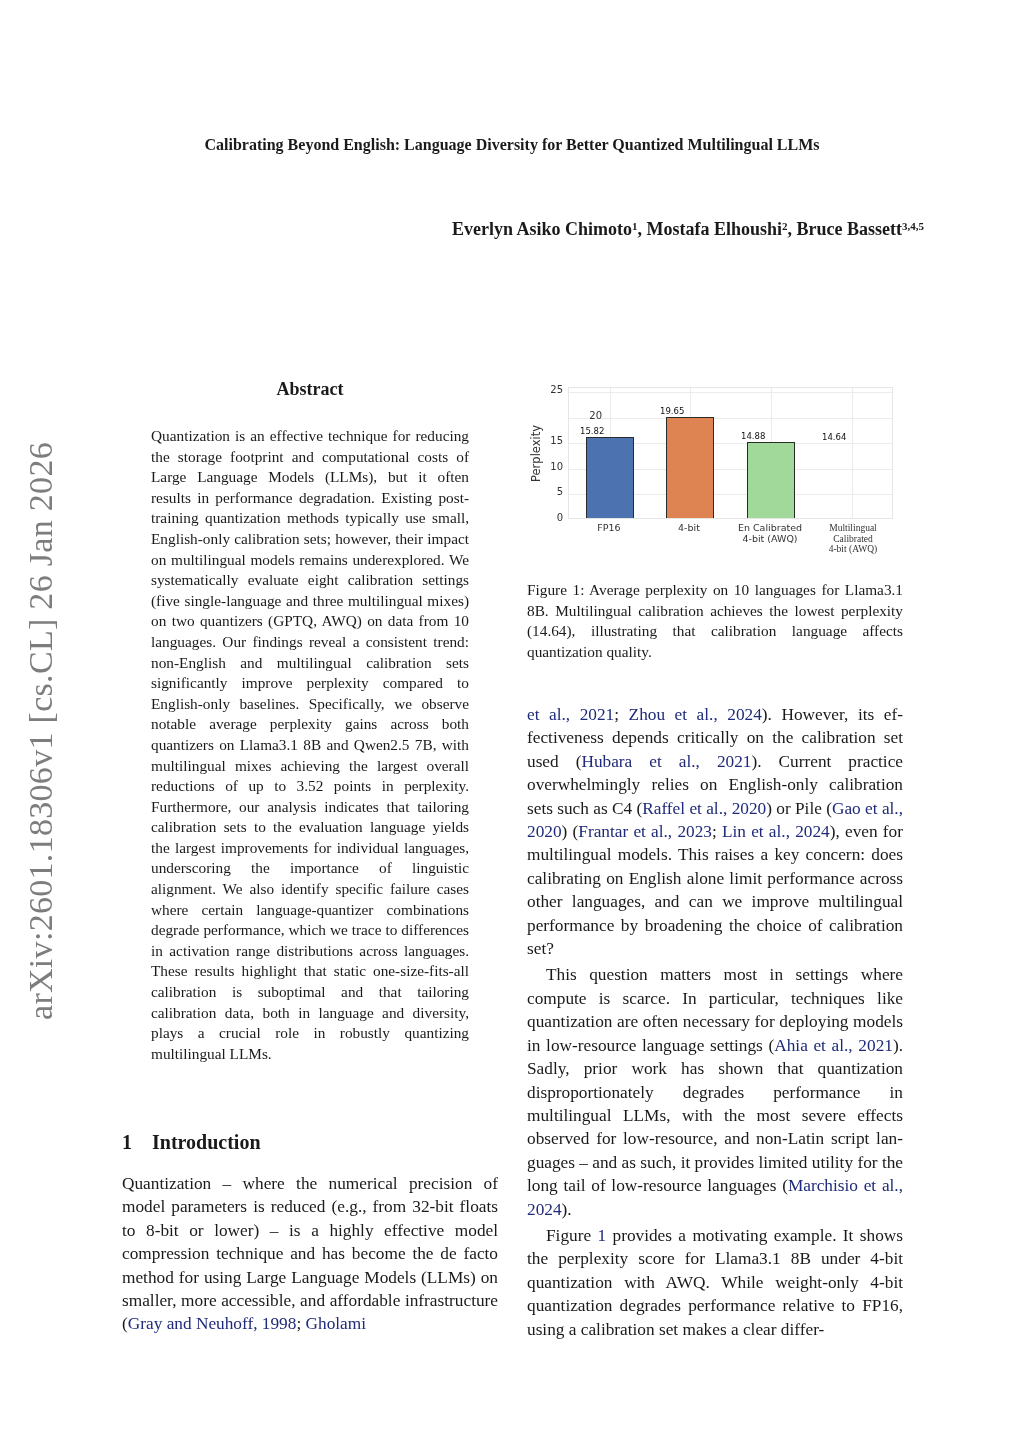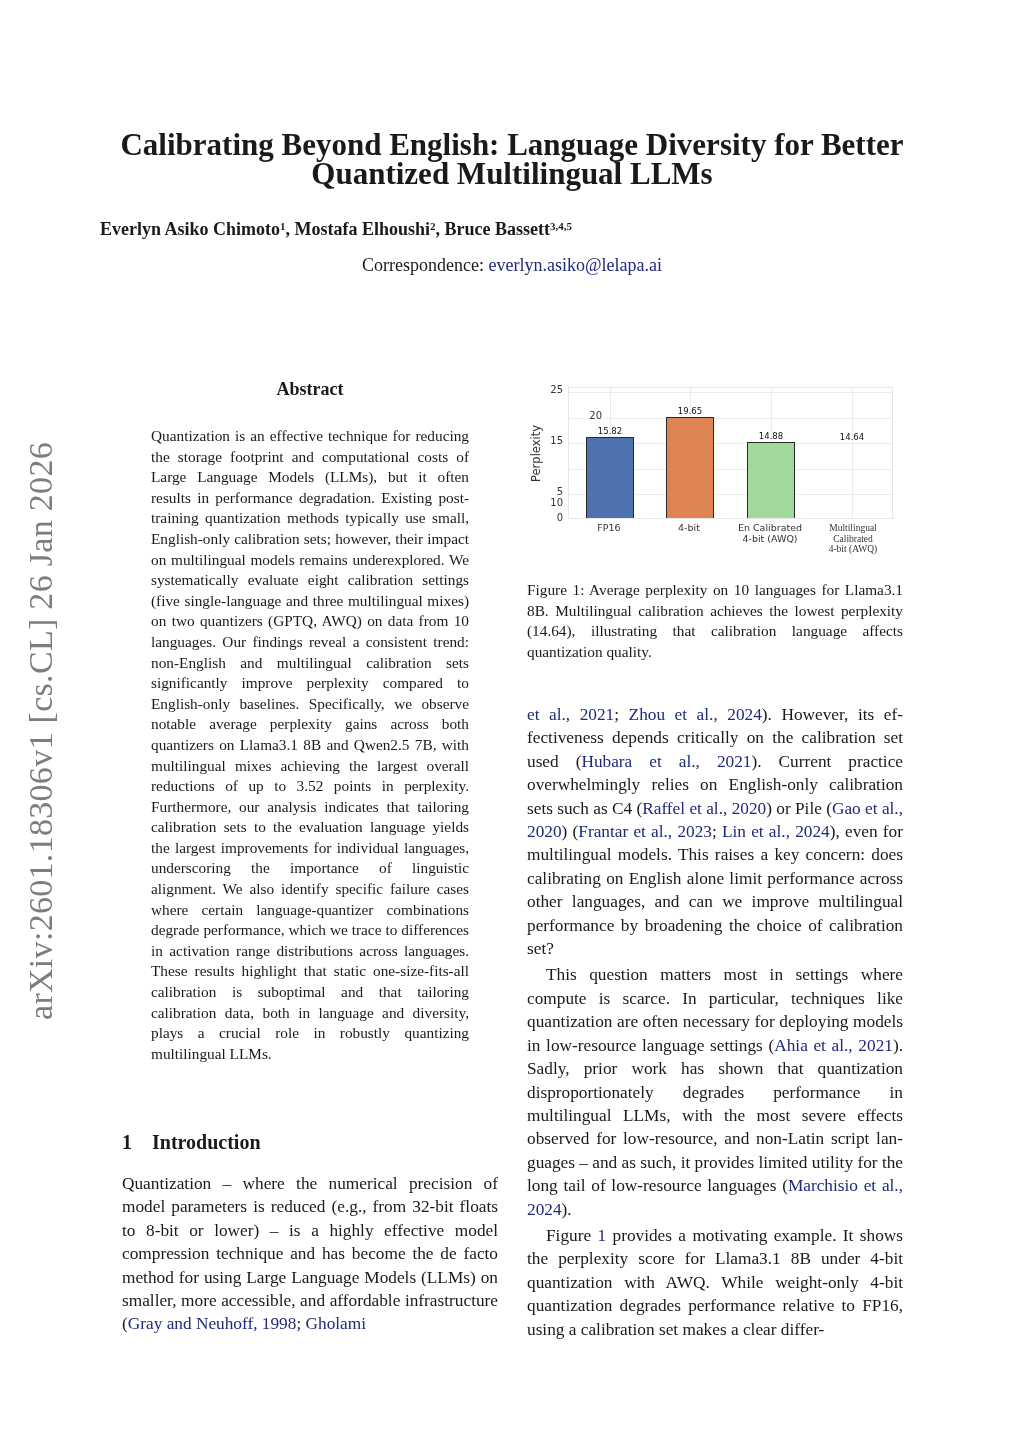--- a/index.html
+++ b/index.html
@@ -1,21 +1,21 @@
 <!DOCTYPE html>
 <html><head>
 <meta charset="utf-8">
 <style>
   html, body { margin: 0; padding: 0; background: #ffffff; }
   body { width: 1024px; height: 1448px; position: relative; overflow: hidden;
          font-family: "Liberation Serif", "DejaVu Serif", serif; color: #1a1a1a; }
   .abs { position: absolute; }
   .title { left: 100px; width: 824px; top: 130px; text-align: center; font-weight: bold;
-           font-size: 31px; line-height: 29px; }
-  .authors { left: 100px; width: 824px; top: 217px; text-align: left; font-weight: bold; font-size: 18px; line-height: 24px; }
+           font-size: 16px; line-height: 29px; }
+  .authors { left: 100px; width: 824px; top: 217px; text-align: right; font-weight: bold; font-size: 18px; line-height: 24px; }
   .affil { left: 100px; width: 824px; top: 253px; text-align: center; font-size: 18px; line-height: 24px; }
   sup { font-size: 11px; vertical-align: top; position: relative; top: -3px; }
   .link { color: #1f2a7a; }
   .sidebar { left: 22px; top: 1020px; transform-origin: 0 0; transform: rotate(-90deg);
              font-size: 34px; color: #7d7d7d; white-space: nowrap; letter-spacing: 0.3px; width: 600px; }
   .abs-head { left: 150px; width: 320px; top: 379px; text-align: center; font-weight: bold; font-size: 18px; }
   .abstract { left: 151px; width: 318px; top: 426px; font-size: 15.3px; line-height: 20.6px;
               text-align: justify; hyphens: manual; }
   .sec-head { left: 122px; top: 1131px; font-weight: bold; font-size: 20px; }
   .sec-head .num { display: inline-block; width: 30px; }
@@ -26,34 +26,31 @@
   .caption { left: 527px; width: 376px; top: 580px; font-size: 15.3px; line-height: 20.6px; text-align: justify; }
   
   .chart { left: 525px; top: 378px; width: 385px; height: 190px; font-family: "DejaVu Sans", sans-serif; }
   .plot { position: absolute; left: 43px; top: 9px; width: 325px; height: 132px; border: 1px solid #e6e6e6; box-sizing: border-box; background: #fff; }
   .gridh { position: absolute; left: 0; right: 0; height: 1px; background: #ebebeb; }
   .gridv { position: absolute; top: 0; bottom: 0; width: 1px; background: #ebebeb; }
   .ytick { position: absolute; right: 347px; font-size: 10px; color: #333; text-align: right; width: 20px; }
   .ylabel { position: absolute; left: 4px; top: 104px; transform: rotate(-90deg); transform-origin: 0 0; font-size: 11.5px; color: #333; white-space: nowrap; }
   .bar { position: absolute; bottom: 0; width: 48px; box-sizing: border-box; border: 1.2px solid #2a2a2a; border-bottom: none; }
   .bar.hidden { border: none; background: transparent; }
-  .barval { position: absolute; width: 60px; text-align: center; font-size: 8.5px; color: #111; }
+  .barval { position: absolute; width: 60px; font-size: 8.5px; color: #111; }
   .xtick { position: absolute; top: 145px; width: 90px; text-align: center; font-size: 9.5px; line-height: 10.5px; color: #333; white-space: pre-line; }
 </style>
 </head>
 <body>
 
 <div class="abs sidebar">arXiv:2601.18306v1  [cs.CL]  26 Jan 2026</div>
 
 <div class="abs title">Calibrating Beyond English: Language Diversity for Better Quantized Multilingual LLMs</div>
 <div class="abs authors" id="authors"><span>Everlyn Asiko Chimoto</span><sup>1</sup>, <span>Mostafa Elhoushi</span><sup>2</sup>, <span>Bruce Bassett</span><sup>3,4,5</sup></div>
 <div class="abs affil">
-  <div>
-    <span>Correspondence: </span><span class="link">everlyn.asiko@lelapa.ai</span>
-  </div>
 </div>
 
 <div class="abs abs-head">Abstract</div>
 <div class="abs abstract">Quantization is an effective technique for re­ducing the storage footprint and computational costs of Large Language Models (LLMs), but it often results in performance degradation. Ex­isting post-training quantization methods typi­cally use small, English-only calibration sets; however, their impact on multilingual mod­els remains underexplored. We systematically evaluate eight calibration settings (five single-language and three multilingual mixes) on two quantizers (GPTQ, AWQ) on data from 10 languages. Our findings reveal a consistent trend: non-English and multilingual calibra­tion sets significantly improve perplexity com­pared to English-only baselines. Specifically, we observe notable average perplexity gains across both quantizers on Llama3.1 8B and Qwen2.5 7B, with multilingual mixes achiev­ing the largest overall reductions of up to 3.52 points in perplexity. Furthermore, our analysis indicates that tailoring calibration sets to the evaluation language yields the largest improve­ments for individual languages, underscoring the importance of linguistic alignment. We also identify specific failure cases where cer­tain language-quantizer combinations degrade performance, which we trace to differences in activation range distributions across languages. These results highlight that static one-size-fits-all calibration is suboptimal and that tailoring calibration data, both in language and diver­sity, plays a crucial role in robustly quantizing multilingual LLMs.</div>
 
 <div class="abs sec-head">
   <span class="num">1</span><span>Introduction</span>
 </div>
 <div class="abs col-left" id="introLeft"><span>Quantization – where the numerical precision of model parameters is reduced (e.g., from 32-bit floats to 8-bit or lower) – is a highly effective model compression technique and has become the de facto method for using Large Language Models (LLMs) on smaller, more accessible, and affordable infrastructure (</span><span class="link">Gray and Neuhoff, 1998</span><span>; </span><span class="link">Gholami</span></div>
 
@@ -73,21 +70,21 @@
       <div class="barval" style="left: 11px; top: 38.0016px;">15.82</div>
       <div class="bar" style="left: 97px; height: 100.608px; background: rgb(221, 132, 82);"></div>
       <div class="barval" style="left: 91px; top: 18.392px;">19.65</div>
       <div class="bar" style="left: 178px; height: 76.1856px; background: rgb(161, 217, 155);"></div>
       <div class="barval" style="left: 172px; top: 42.8144px;">14.88</div>
       <div class="bar hidden" style="left: 259px; height: 74.9568px; background: transparent;"></div>
       <div class="barval" style="left: 253px; top: 44.0432px;">14.64</div>
     </div>
 <div class="ytick" style="top: 134px; left: 18px; right: auto;">0</div>
     <div class="ytick" style="top: 108.4px; left: 18px; right: auto;">5</div>
-    <div class="ytick" style="top: 82.8px; left: 18px; right: auto; margin-top: 36px;">10</div>
+    <div class="ytick" style="top: 82.8px; left: 18px; right: auto;">10</div>
     <div class="ytick" style="top: 57.2px; left: 18px; right: auto;">15</div>
     <div class="ytick" style="top: 31.6px; left: 18px; right: auto; margin-left: 39px;">20</div>
     <div class="ytick" style="top: 6px; left: 18px; right: auto;">25</div>
     <div class="xtick" style="left: 39px;">FP16</div>
     <div class="xtick" style="left: 119px;">4-bit</div>
     <div class="xtick" style="left: 200px;">En Calibrated
 4-bit (AWQ)</div>
     <div class="xtick" style="left: 283px; font-family: Liberation Serif, serif;">Multilingual
 Calibrated
 4-bit (AWQ)</div>

